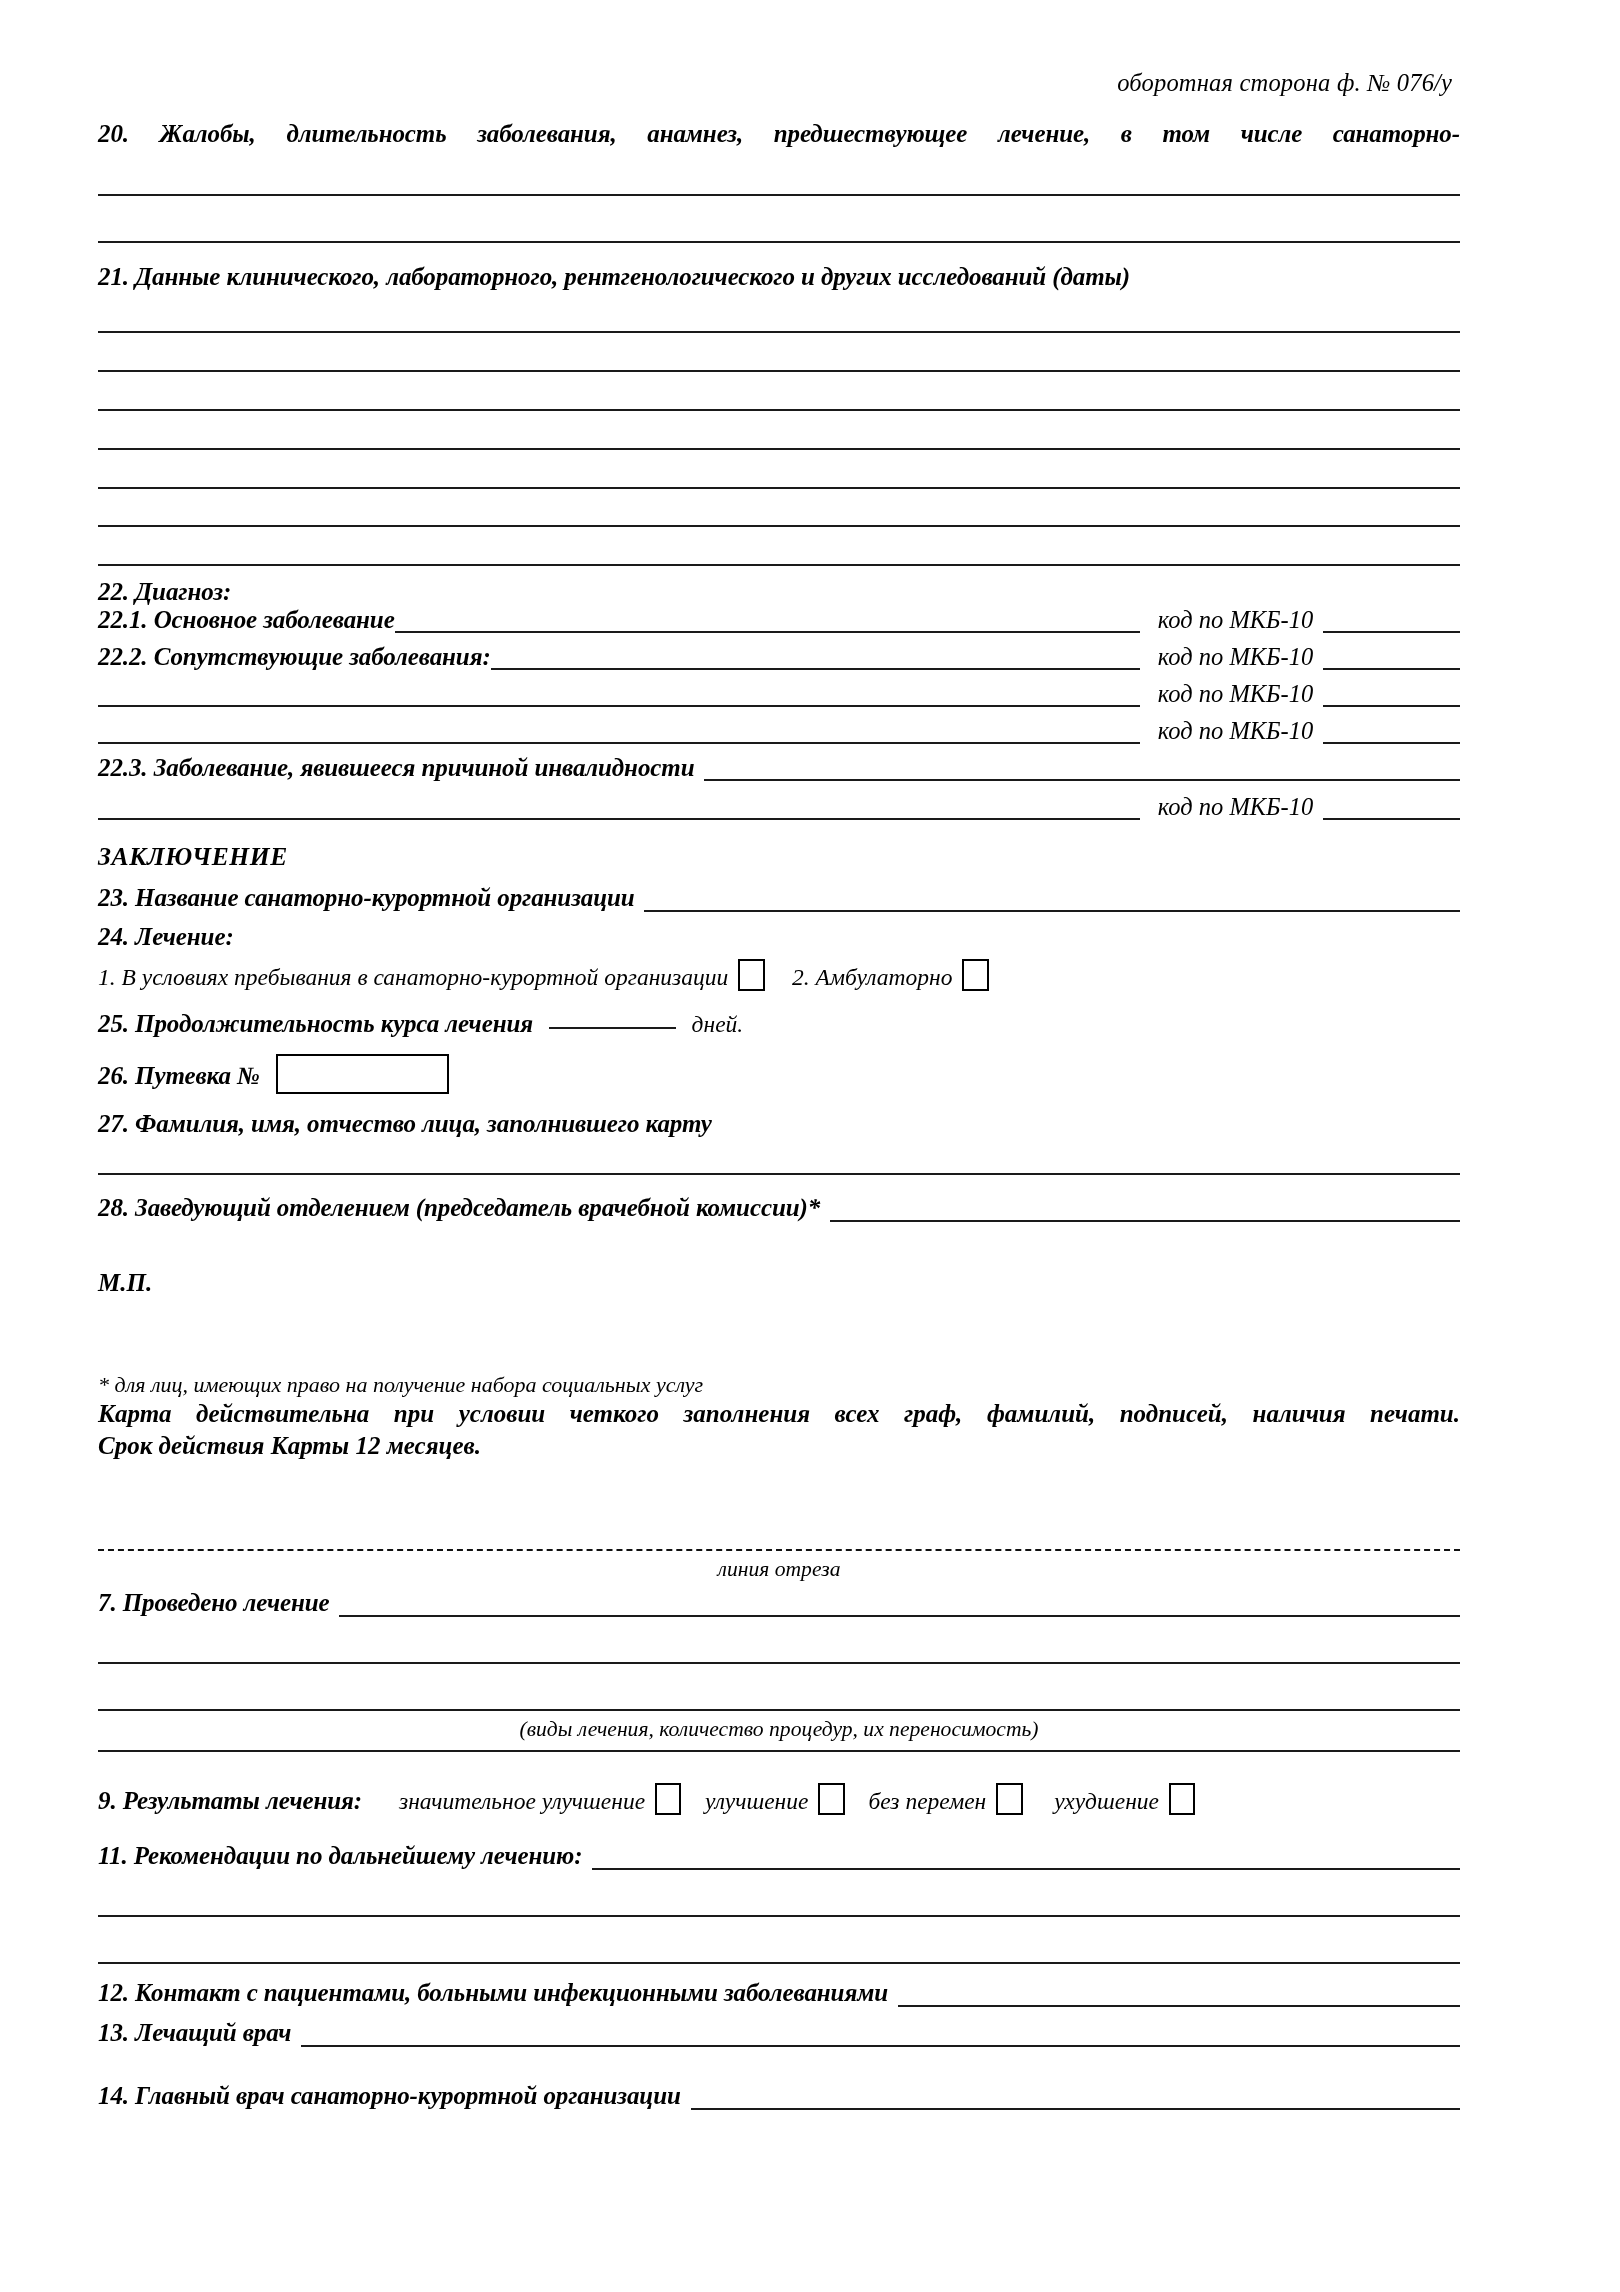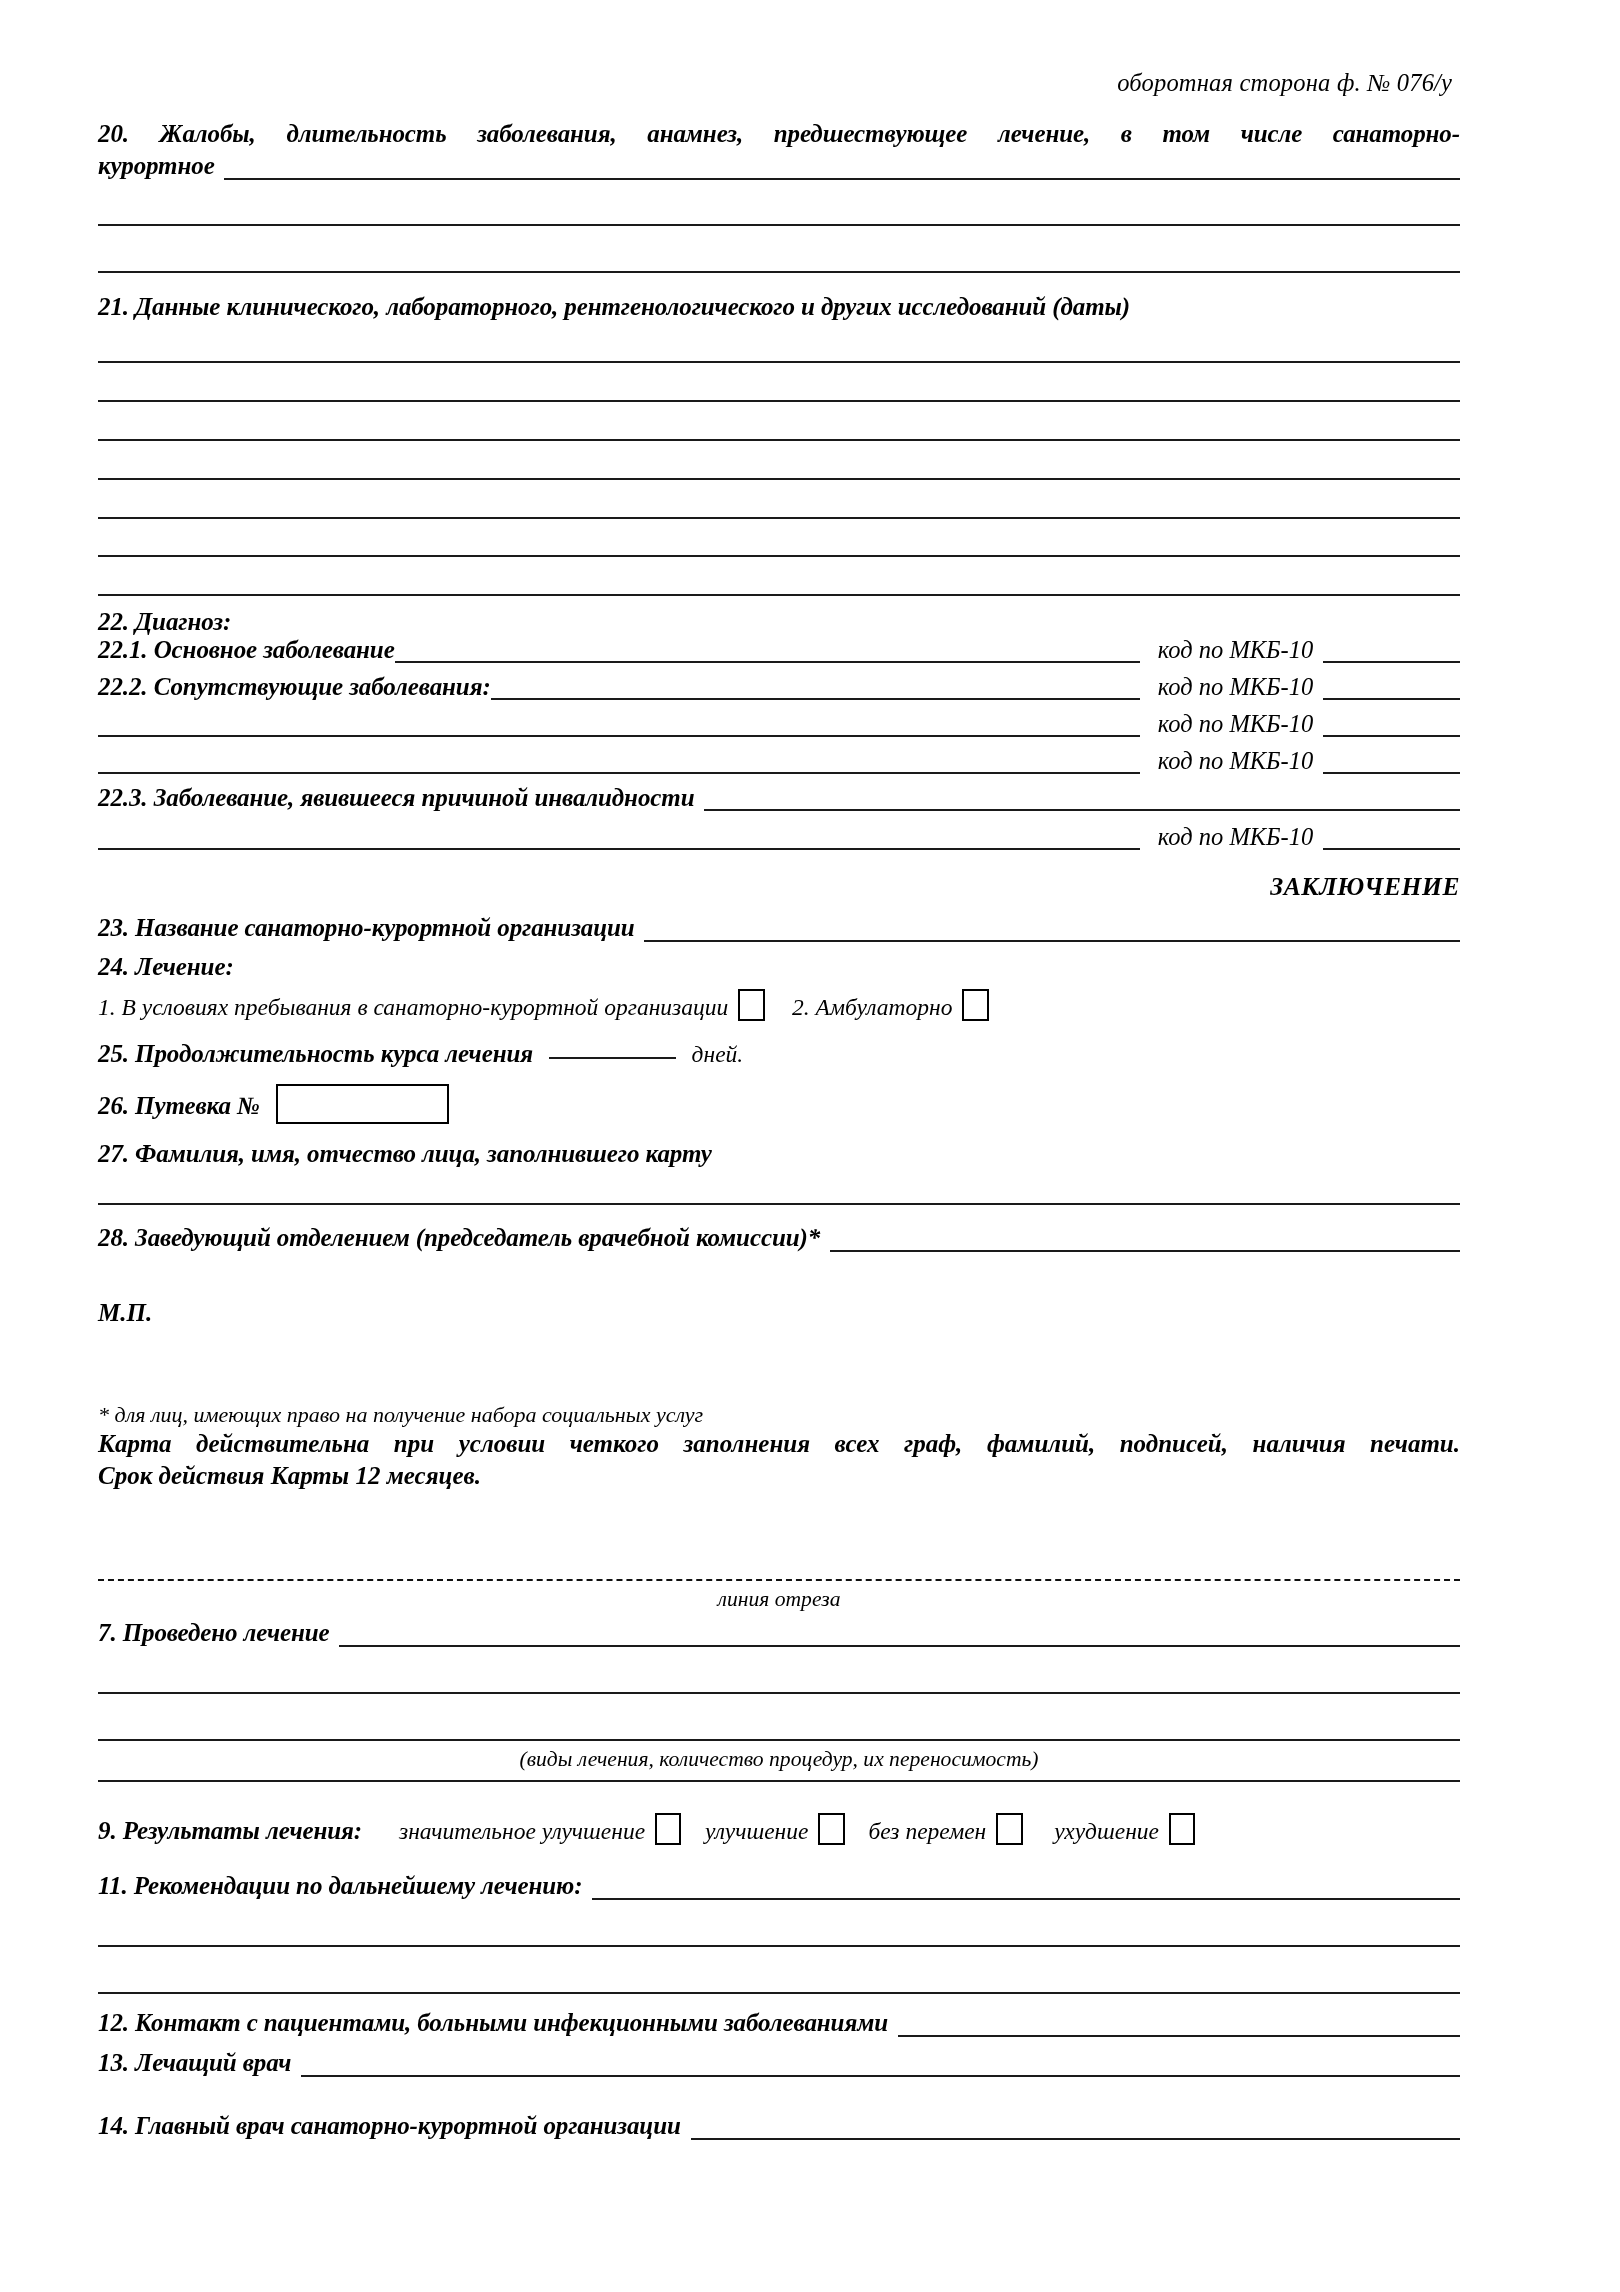--- a/index.html
+++ b/index.html
@@ -149,21 +149,21 @@
     height: 0;
   }
   .cut-caption {
     text-align: center;
     font-size: 21.6px;
     font-weight: normal;
     padding-top: 5.9px;
   }
 
   .section-title {
-    text-align: right;
+    text-align: left;
     font-weight: bold;
     font-size: 25.5px;
     letter-spacing: 0.6px;
   }
   .mp {
     font-weight: bold;
     font-size: 25px;
   }
   .note-small {
     font-size: 22px;
@@ -188,24 +188,20 @@
 
 <div class="page">
   <div class="sheet">
 
     <div class="hdr-right">оборотная сторона ф. № 076/у</div>
 
     <div class="spacer20"></div>
 
     <div>
       <div class="justify-block">20. Жалобы, длительность заболевания, анамнез, предшествующее лечение, в том числе санаторно-</div>
-      <div class="row" style="margin-top:2px;">
-        <span class="lbl">курортное</span>
-        <span class="fill"></span>
-      </div>
       <div class="spacer16"></div>
       <div class="blankline"></div>
       <div class="spacer16"></div>
       <div class="blankline"></div>
     </div>
 
     <div class="spacer20"></div>
 
     <div>
       <div class="lbl" style="white-space:normal;">21. Данные клинического, лабораторного, рентгенологического и других исследований (даты)</div>

